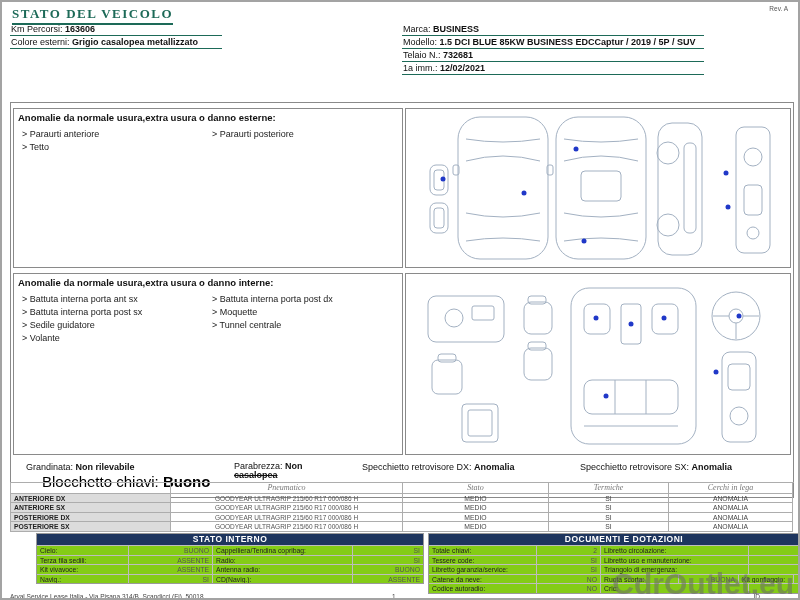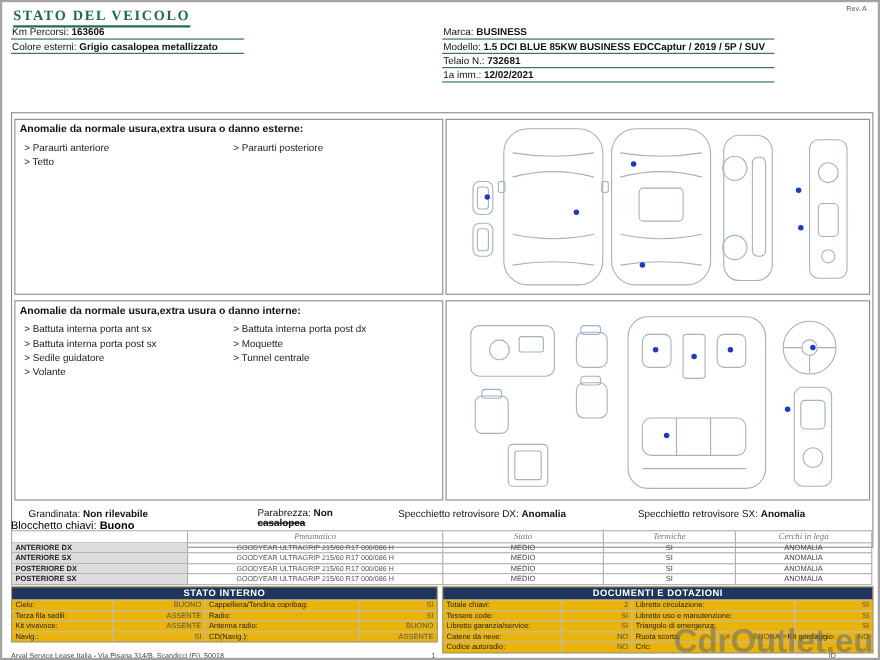--- a/index.html
+++ b/index.html
@@ -30,37 +30,37 @@
   .diag svg { display:block; width:100%; height:100%; }
 
   
   .condrow { position:absolute; left:0; top:460px; width:800px; font-size:9px; color:#111; }
   .cond { position:absolute; white-space:nowrap; }
   .cond b { font-weight:bold; }
   .cond.g   { left:24px; }
   .cond.p   { left:232px; white-space:normal; width:70px; line-height:9px; }
   .cond.sdx { left:360px; }
   .cond.ssx { left:578px; }
-  .cond2 { position:absolute; left:8px; top:471px; font-size:10px; }
+  .cond2 { position:absolute; left:8px; top:471px; font-size:15px;padding-left:32px; }
   .strike { text-decoration:line-through; }
 
   
   .tyres { position:absolute; left:8px; top:480px; width:784px;
            display:grid; grid-template-columns:160px 232px 146px 120px 124px;
            border-top:1px solid #adadad; border-left:1px solid #adadad; }
   .tyres > div { border-right:1px solid #adadad; border-bottom:1px solid #adadad;
                  height:9.5px; line-height:9px; overflow:hidden; }
   .tyres .th { font-family:"Liberation Serif",serif; font-style:italic; color:#777;
                font-size:8px; text-align:center; height:10.5px; line-height:10px; }
   .tyres .tl { background:#dcdcdc; font-weight:bold; font-size:6.8px; padding-left:3px; color:#222; }
   .tyres .td { font-size:6.5px; color:#555; text-align:center; }
   .tyres .tc { font-size:6.8px; color:#444; text-align:center; }
 
   
-  .btable { position:absolute; top:531px; border:1px solid #9a9a9a; background:#eab308; }
+  .btable { position:absolute; top:531px; border:1px solid #9a9a9a; background:#84cc16;margin-left:26px; }
   #tbl-interno { left:8px; width:388px; }
   #tbl-docs { left:400px; width:392px; }
   .bt-head { background:#1e355e; color:#fff; font-weight:bold; font-size:8.5px;
              text-align:center; height:11px; line-height:11px; letter-spacing:0.5px; }
   .bt-row { display:grid; }
   .cols4l { grid-template-columns:92px 84px 140px 70px; }
   .cols4r { grid-template-columns:108px 64px 148px 70px; }
   .cols6r { grid-template-columns:108px 64px 78px 60px 55px 25px; }
   .bt-row > div { border-top:1px solid #bdbdbd; border-right:1px solid #bdbdbd;
                   height:9.5px; line-height:9px; font-size:6.8px; overflow:hidden; }

